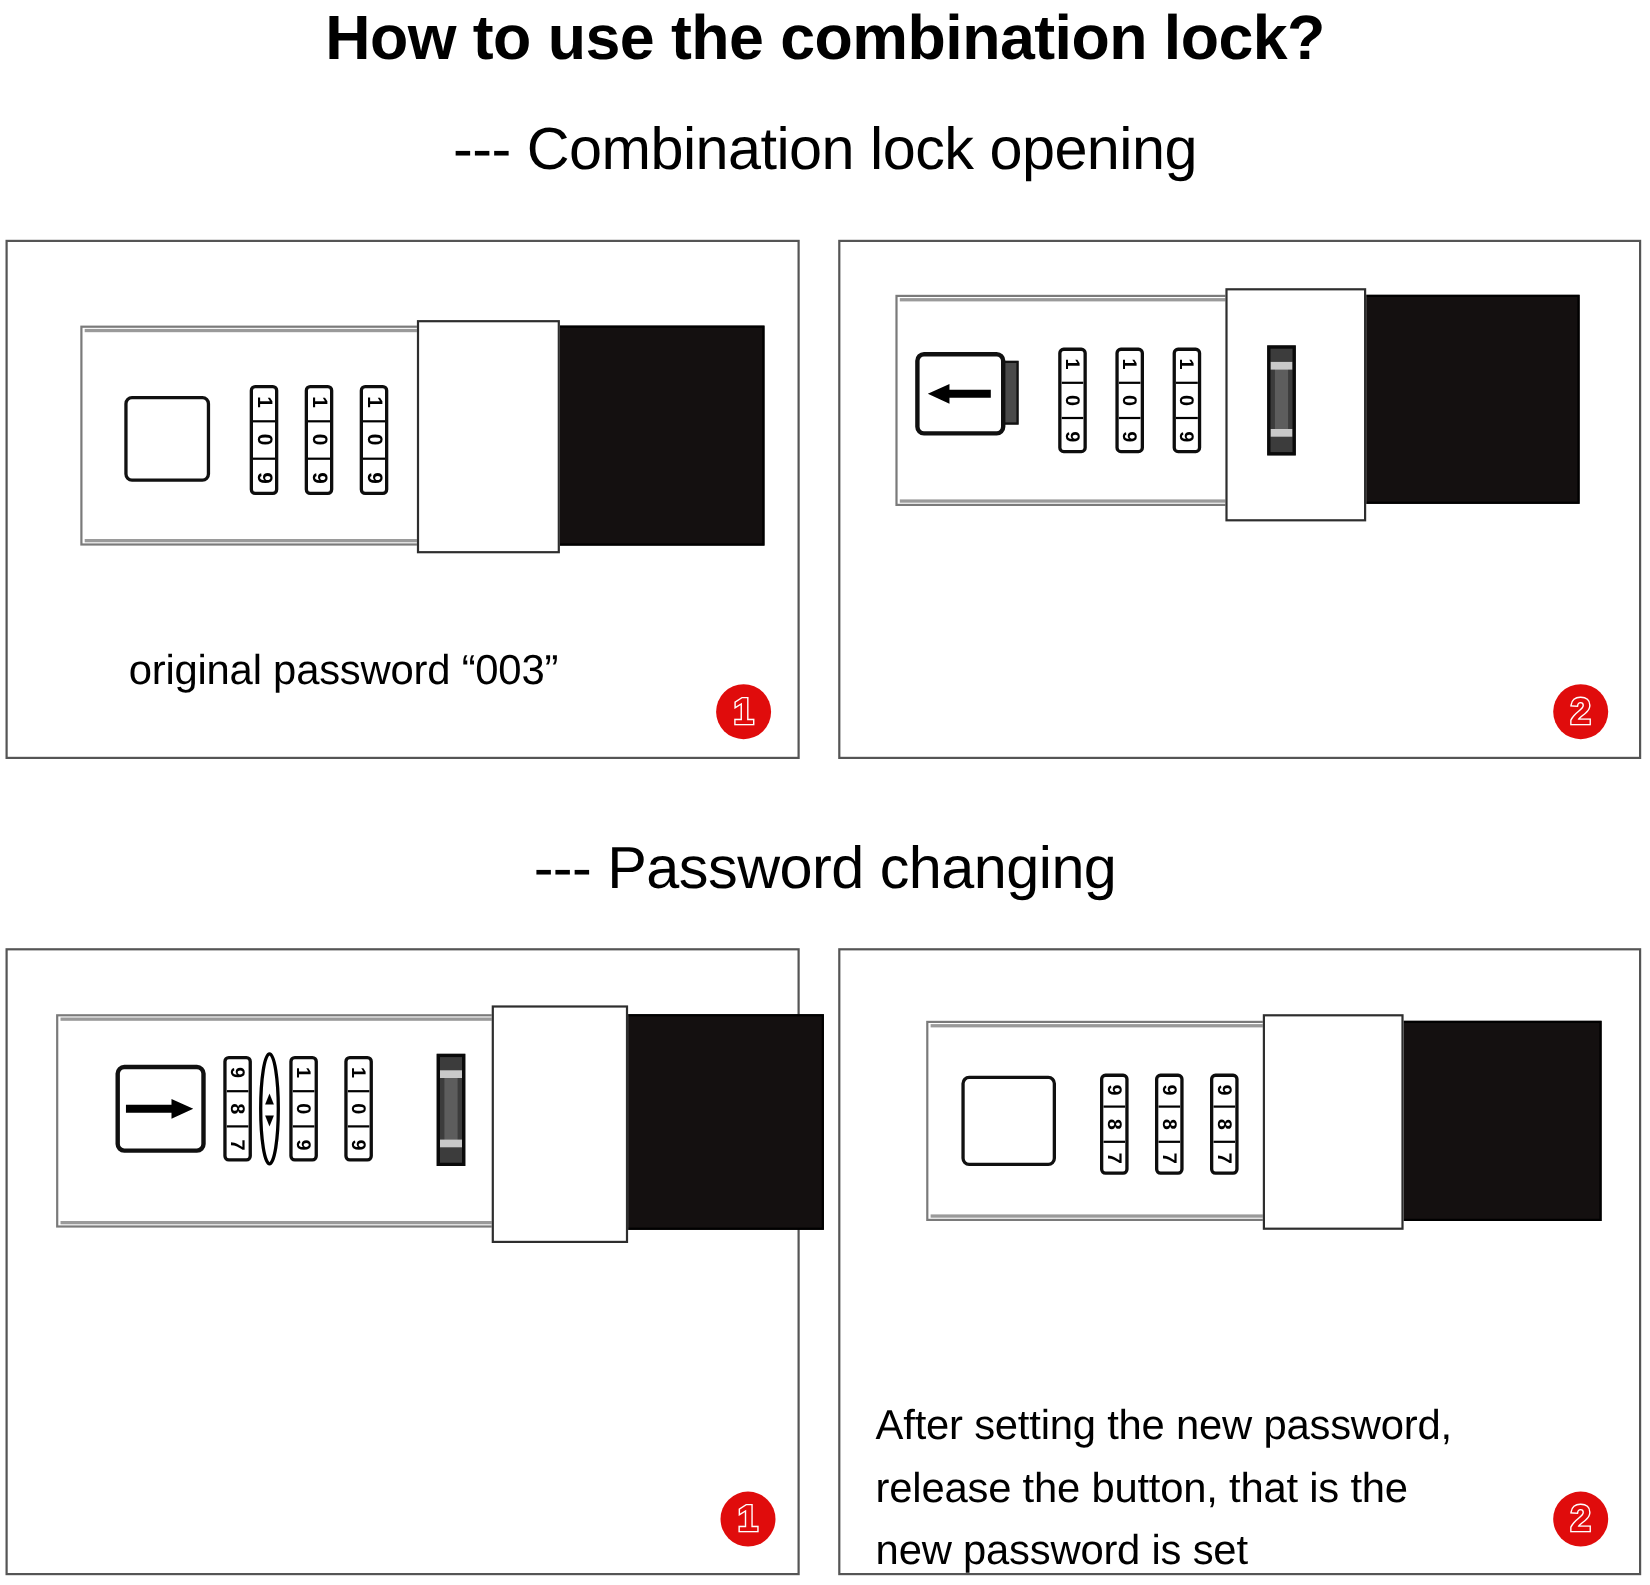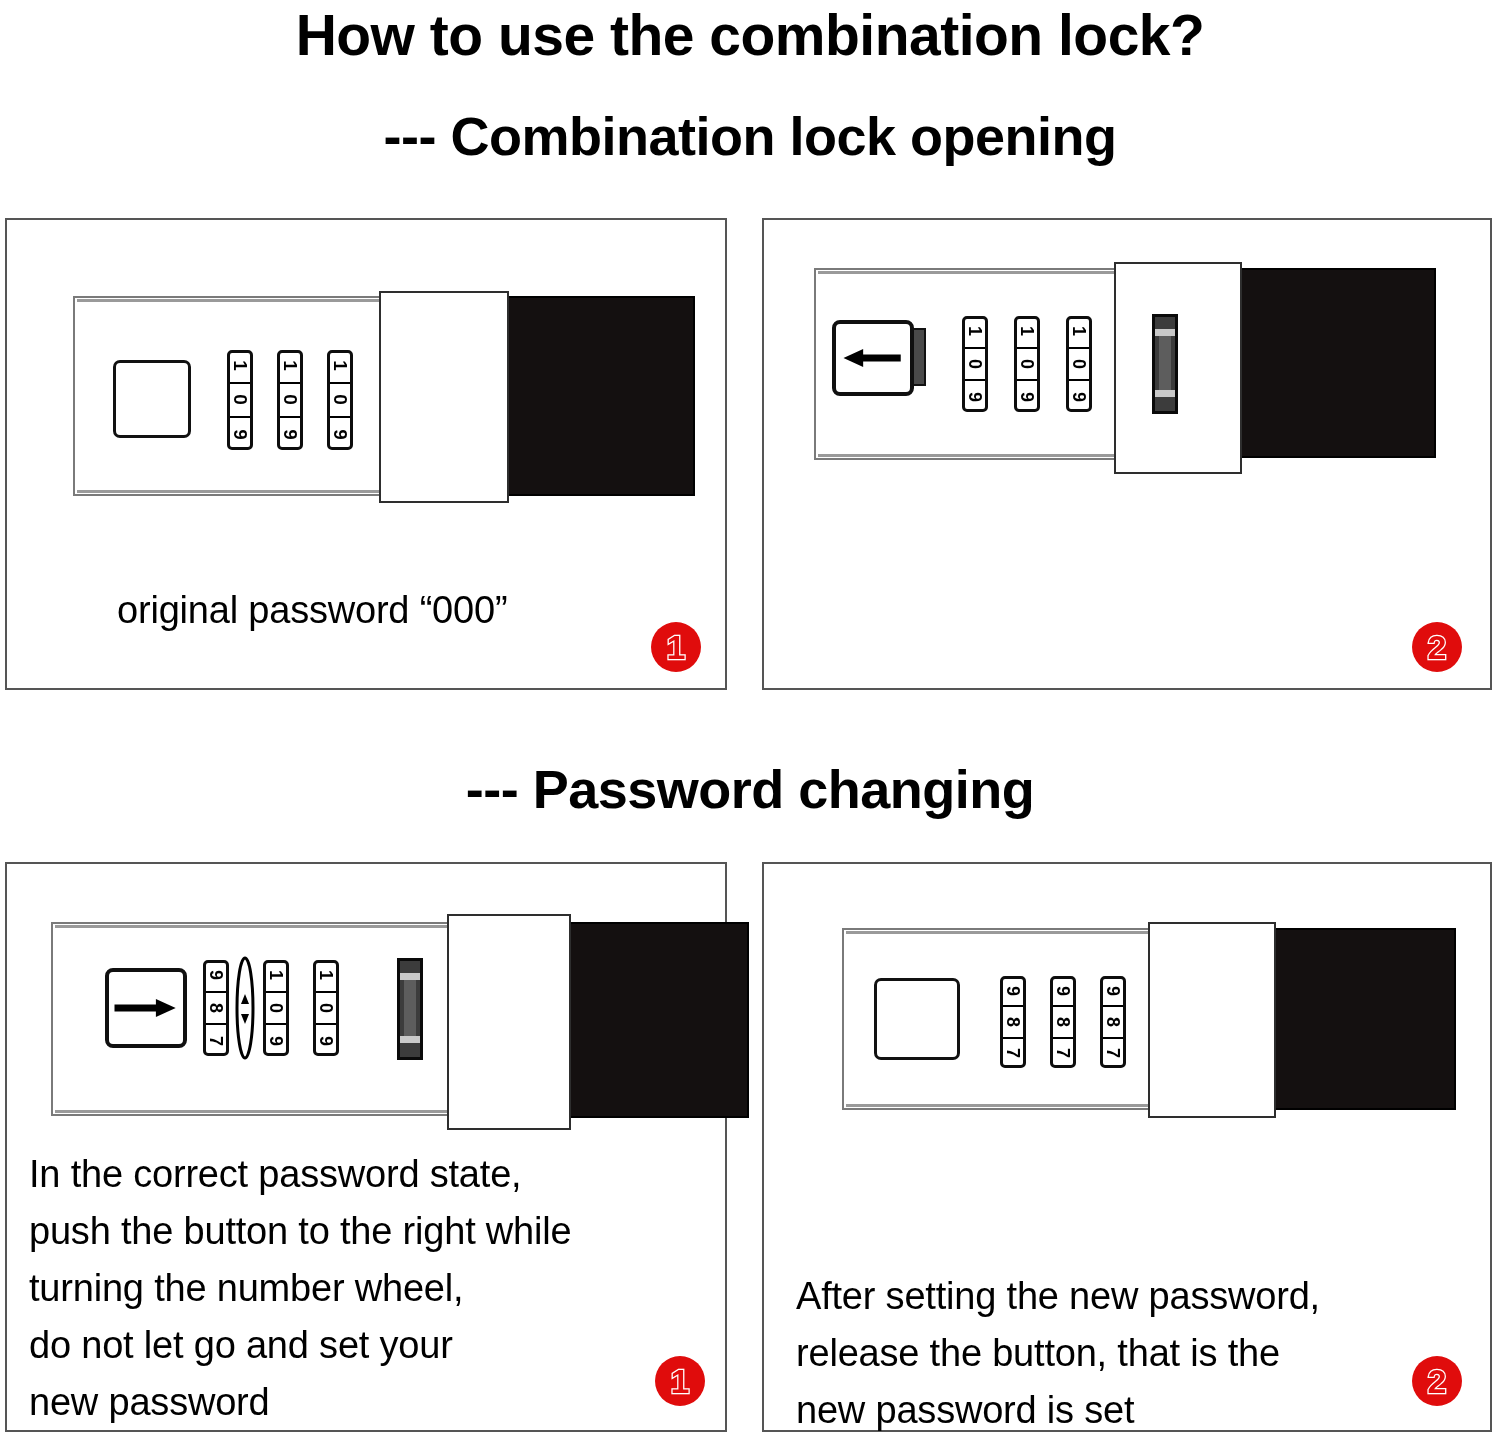--- a/index.html
+++ b/index.html
@@ -16,21 +16,21 @@
   .title{
     position:absolute;left:0;top:2px;width:1500px;
     text-align:center;
     font-size:57px;font-weight:bold;
     letter-spacing:-0.5px;
     white-space:nowrap;
   }
   .section-head{
     position:absolute;left:0;width:1500px;
     text-align:center;
-    font-size:54px;font-weight:bold;
+    font-size:54px;font-weight:normal;
     letter-spacing:-0.5px;
     white-space:nowrap;
   }
   #sec1{top:105px;}
   #sec2{top:758px;}
 
   
   .panel{
     position:absolute;
     border:2px solid #555555;
@@ -214,21 +214,21 @@
 
     <div class="dial" style="left:254px;top:62px;width:26px;height:100px;">
       <div class="d" style="font-size:19px;">1</div>
       <div class="sep"></div>
       <div class="d" style="font-size:19px;">0</div>
       <div class="sep"></div>
       <div class="d" style="font-size:19px;">9</div>
     </div>
   </div>
 
-  <div class="caption" style="left:110px;top:362px;width:560px;">original password “000”</div>
+  <div class="caption" style="left:110px;top:362px;width:560px;">original password “003”</div>
 
   <div class="badge" style="left:644px;top:402px;">
     <div class="num">1</div>
   </div>
 </div>
 
 <div class="panel" id="p2">
 
   <div class="lock" style="left:50px;top:38px;width:650px;height:232px;">
 
@@ -337,25 +337,20 @@
       <div class="d" style="font-size:18px;">9</div>
     </div>
 
     <div class="latch" style="left:346px;top:48px;width:26px;height:102px;">
       <div class="core"></div>
       <div class="band" style="top:12px;"></div>
       <div class="band" style="bottom:14px;"></div>
     </div>
   </div>
 
-  <div class="caption" style="left:22px;top:282px;width:690px;">In the correct password state,
-push the button to the right while
-turning the number wheel,
-do not let go and set your
-new password</div>
 
   <div class="badge" style="left:648px;top:492px;">
     <div class="num">1</div>
   </div>
 </div>
 
 <div class="panel" id="p4">
 
   <div class="lock" style="left:78px;top:56px;width:620px;height:222px;">
 

